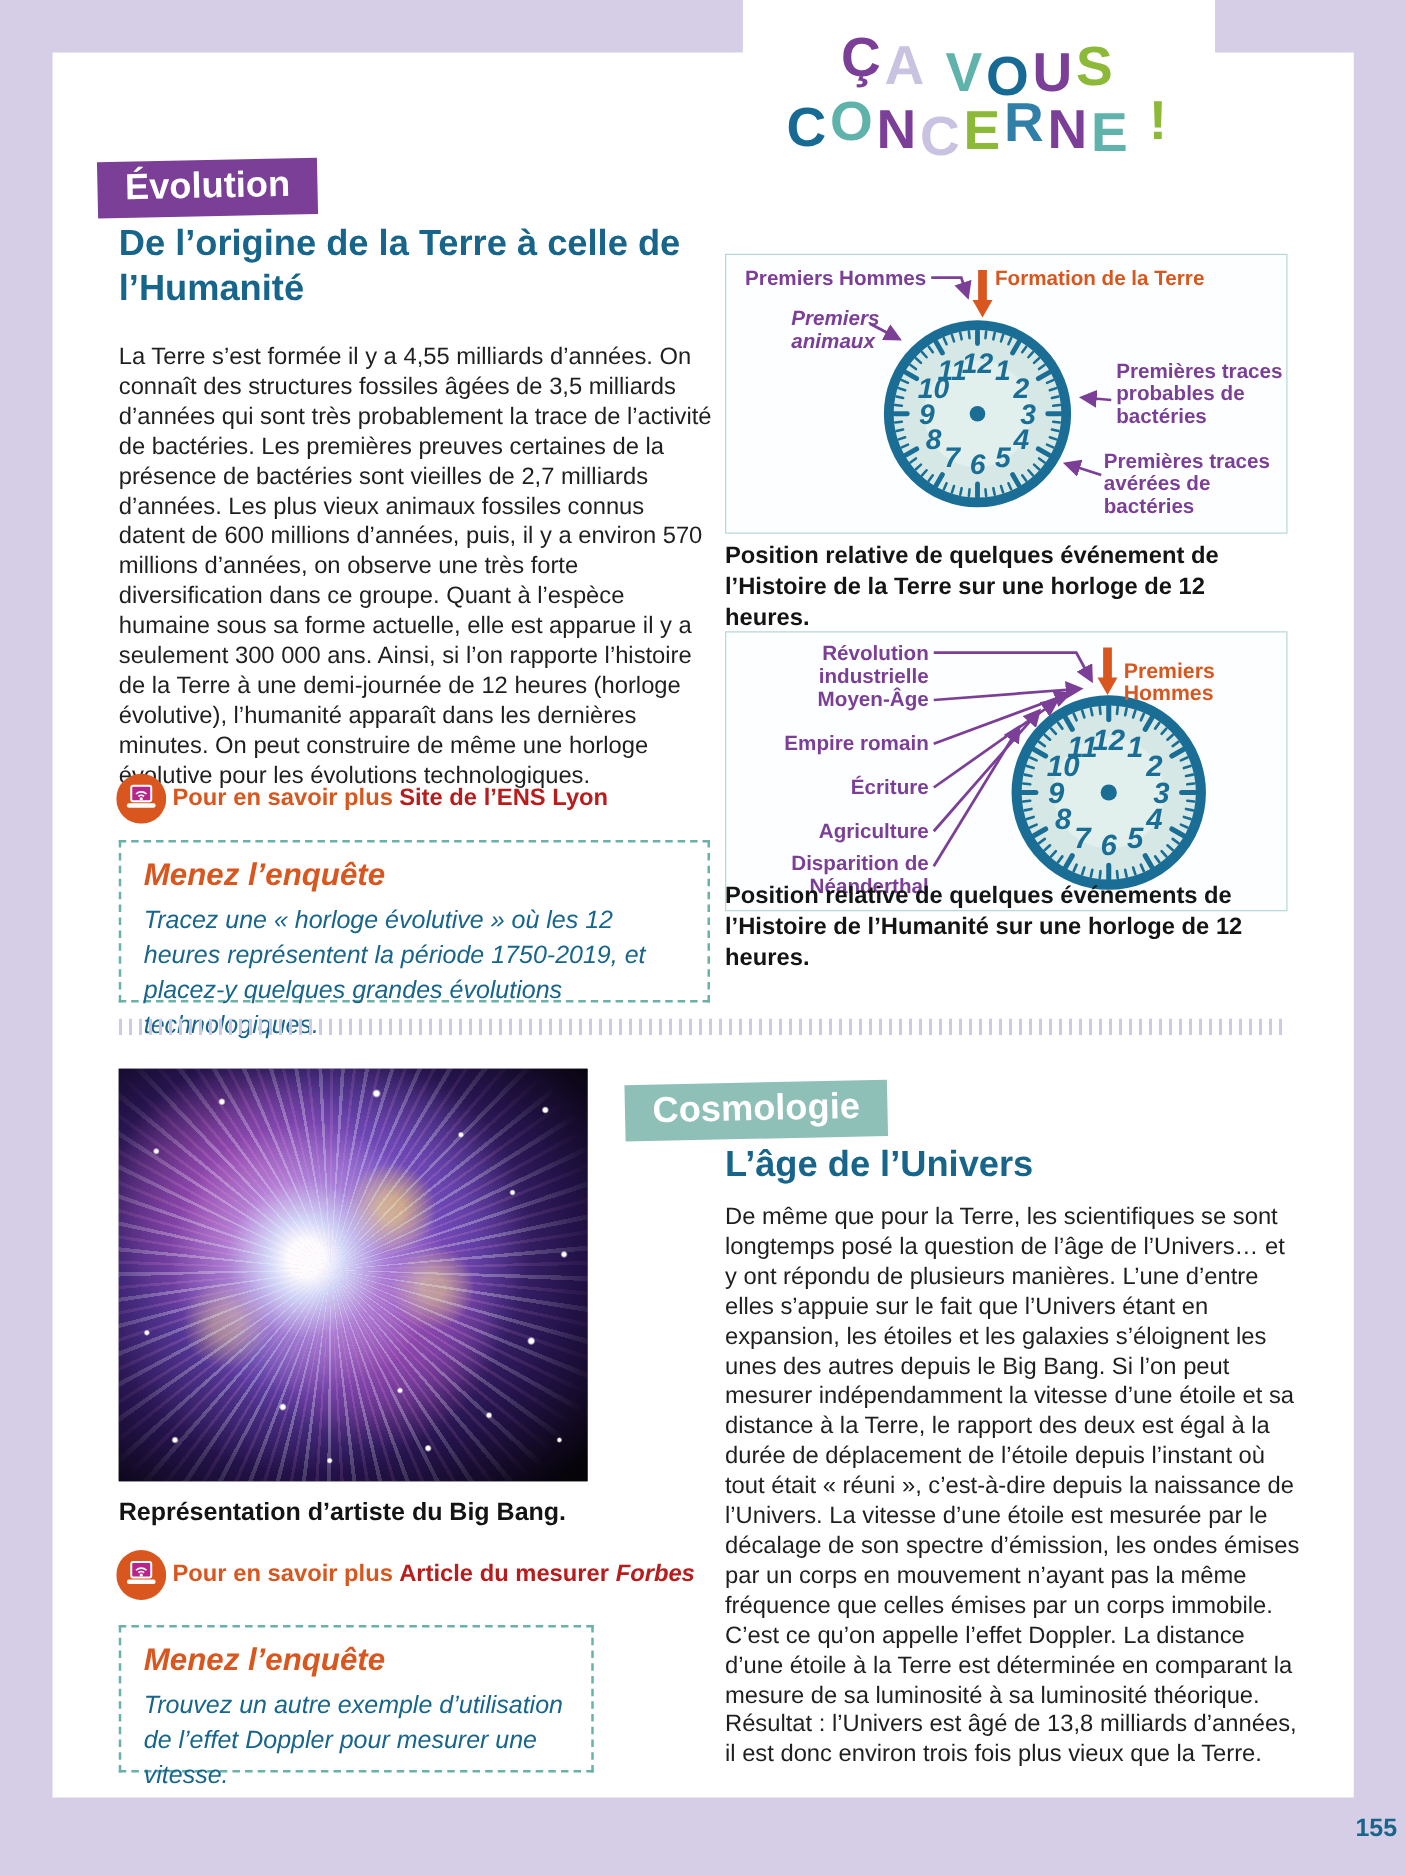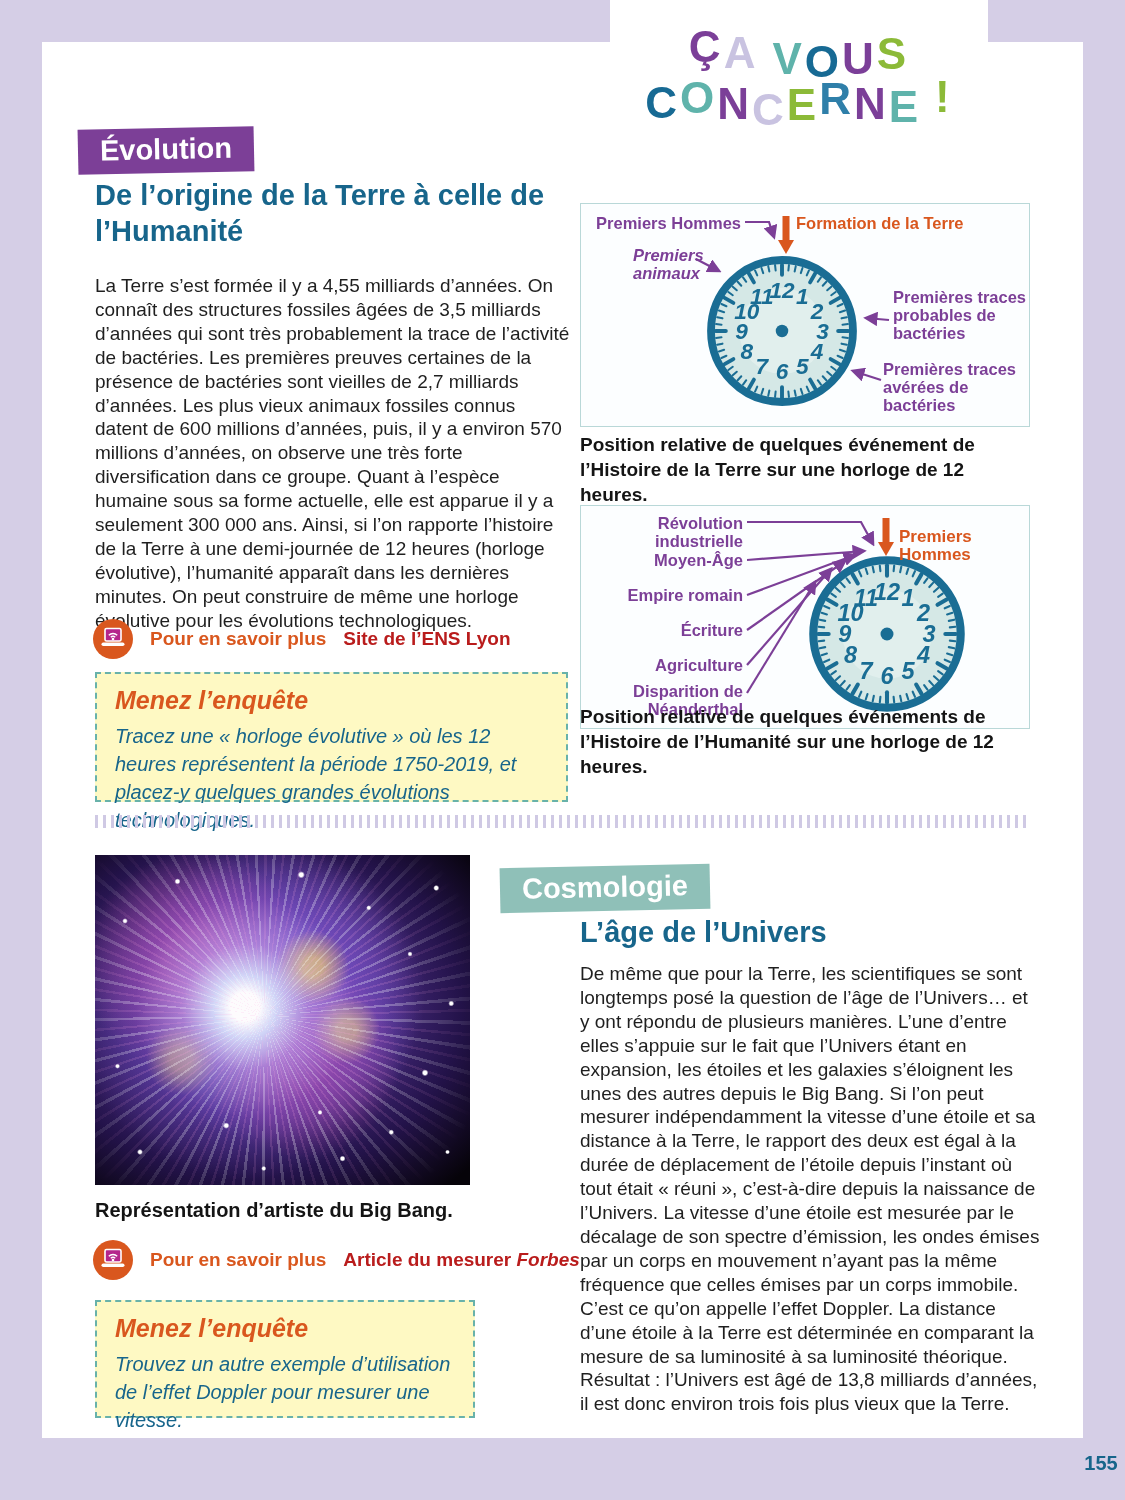--- a/index.html
+++ b/index.html
@@ -8,21 +8,21 @@
     background:#d5cee6;
     font-family:"Liberation Sans",sans-serif;
     -webkit-font-smoothing:antialiased;
   }
   .card{
     position:absolute;left:42px;top:42px;width:1041px;height:1396px;
     background:#ffffff;
   }
   
   .banner{
-    position:absolute;left:610px;top:0;width:378px;height:180px;
+    position:absolute;left:594px;top:0;width:378px;height:180px;
     background:#ffffff;
     clip-path:polygon(0 0,100% 0,100% 72%,50% 100%,0 72%);
     text-align:center;z-index:5;
   }
   .banner-line{display:block;font-weight:bold;font-size:44px;letter-spacing:3px;line-height:46px;}
   .banner-line.l1{margin-top:24px;}
   .banner-line.l2{margin-top:8px;}
   .banner-line span{display:inline-block;}
   
   .badge{
@@ -35,29 +35,29 @@
     position:absolute;color:#17658b;font-weight:bold;font-size:29px;line-height:36px;
   }
   .title-evolution{left:95px;top:177px;width:480px;}
   .title-cosmologie{left:580px;top:914px;width:460px;}
   .body-text{
     position:absolute;color:#1f1f1f;font-size:19px;line-height:23.9px;
   }
   .body-evolution{left:95px;top:274px;width:478px;}
   .body-cosmologie{left:580px;top:962px;width:462px;}
   
-  .info-row{position:absolute;display:flex;align-items:center;gap:17px;}
+  .info-row{position:absolute;display:flex;align-items:center;gap:5px;}
   .info-row.r1{left:93px;top:619px;}
   .info-row.r2{left:93px;top:1240px;}
   .info-label{color:#d9571e;font-weight:bold;font-size:19px;}
   .info-target{color:#b91c1c;font-weight:bold;font-size:19px;cursor:pointer;}
   .info-target .ital{font-style:italic;}
   
   .inquiry{
-    position:absolute;border:2px dashed #68b2aa;background:#fef9c3;
+    position:absolute;border:2px dashed #68b2aa;background:#ffffff;
     padding:12px 18px 14px 18px;box-sizing:border-box;
   }
   .inquiry.q1{left:95px;top:672px;width:473px;height:130px;}
   .inquiry.q2{left:95px;top:1300px;width:380px;height:118px;}
   .inquiry-title{color:#d9571e;font-weight:bold;font-style:italic;font-size:25px;margin-bottom:7px;}
   .inquiry-body{color:#17658b;font-style:italic;font-size:20px;line-height:28px;font-weight:500;}
   
   .figure{
     position:absolute;width:450px;height:224px;background:#fcfeff;
     border:1.5px solid #b9d8d8;box-sizing:border-box;

